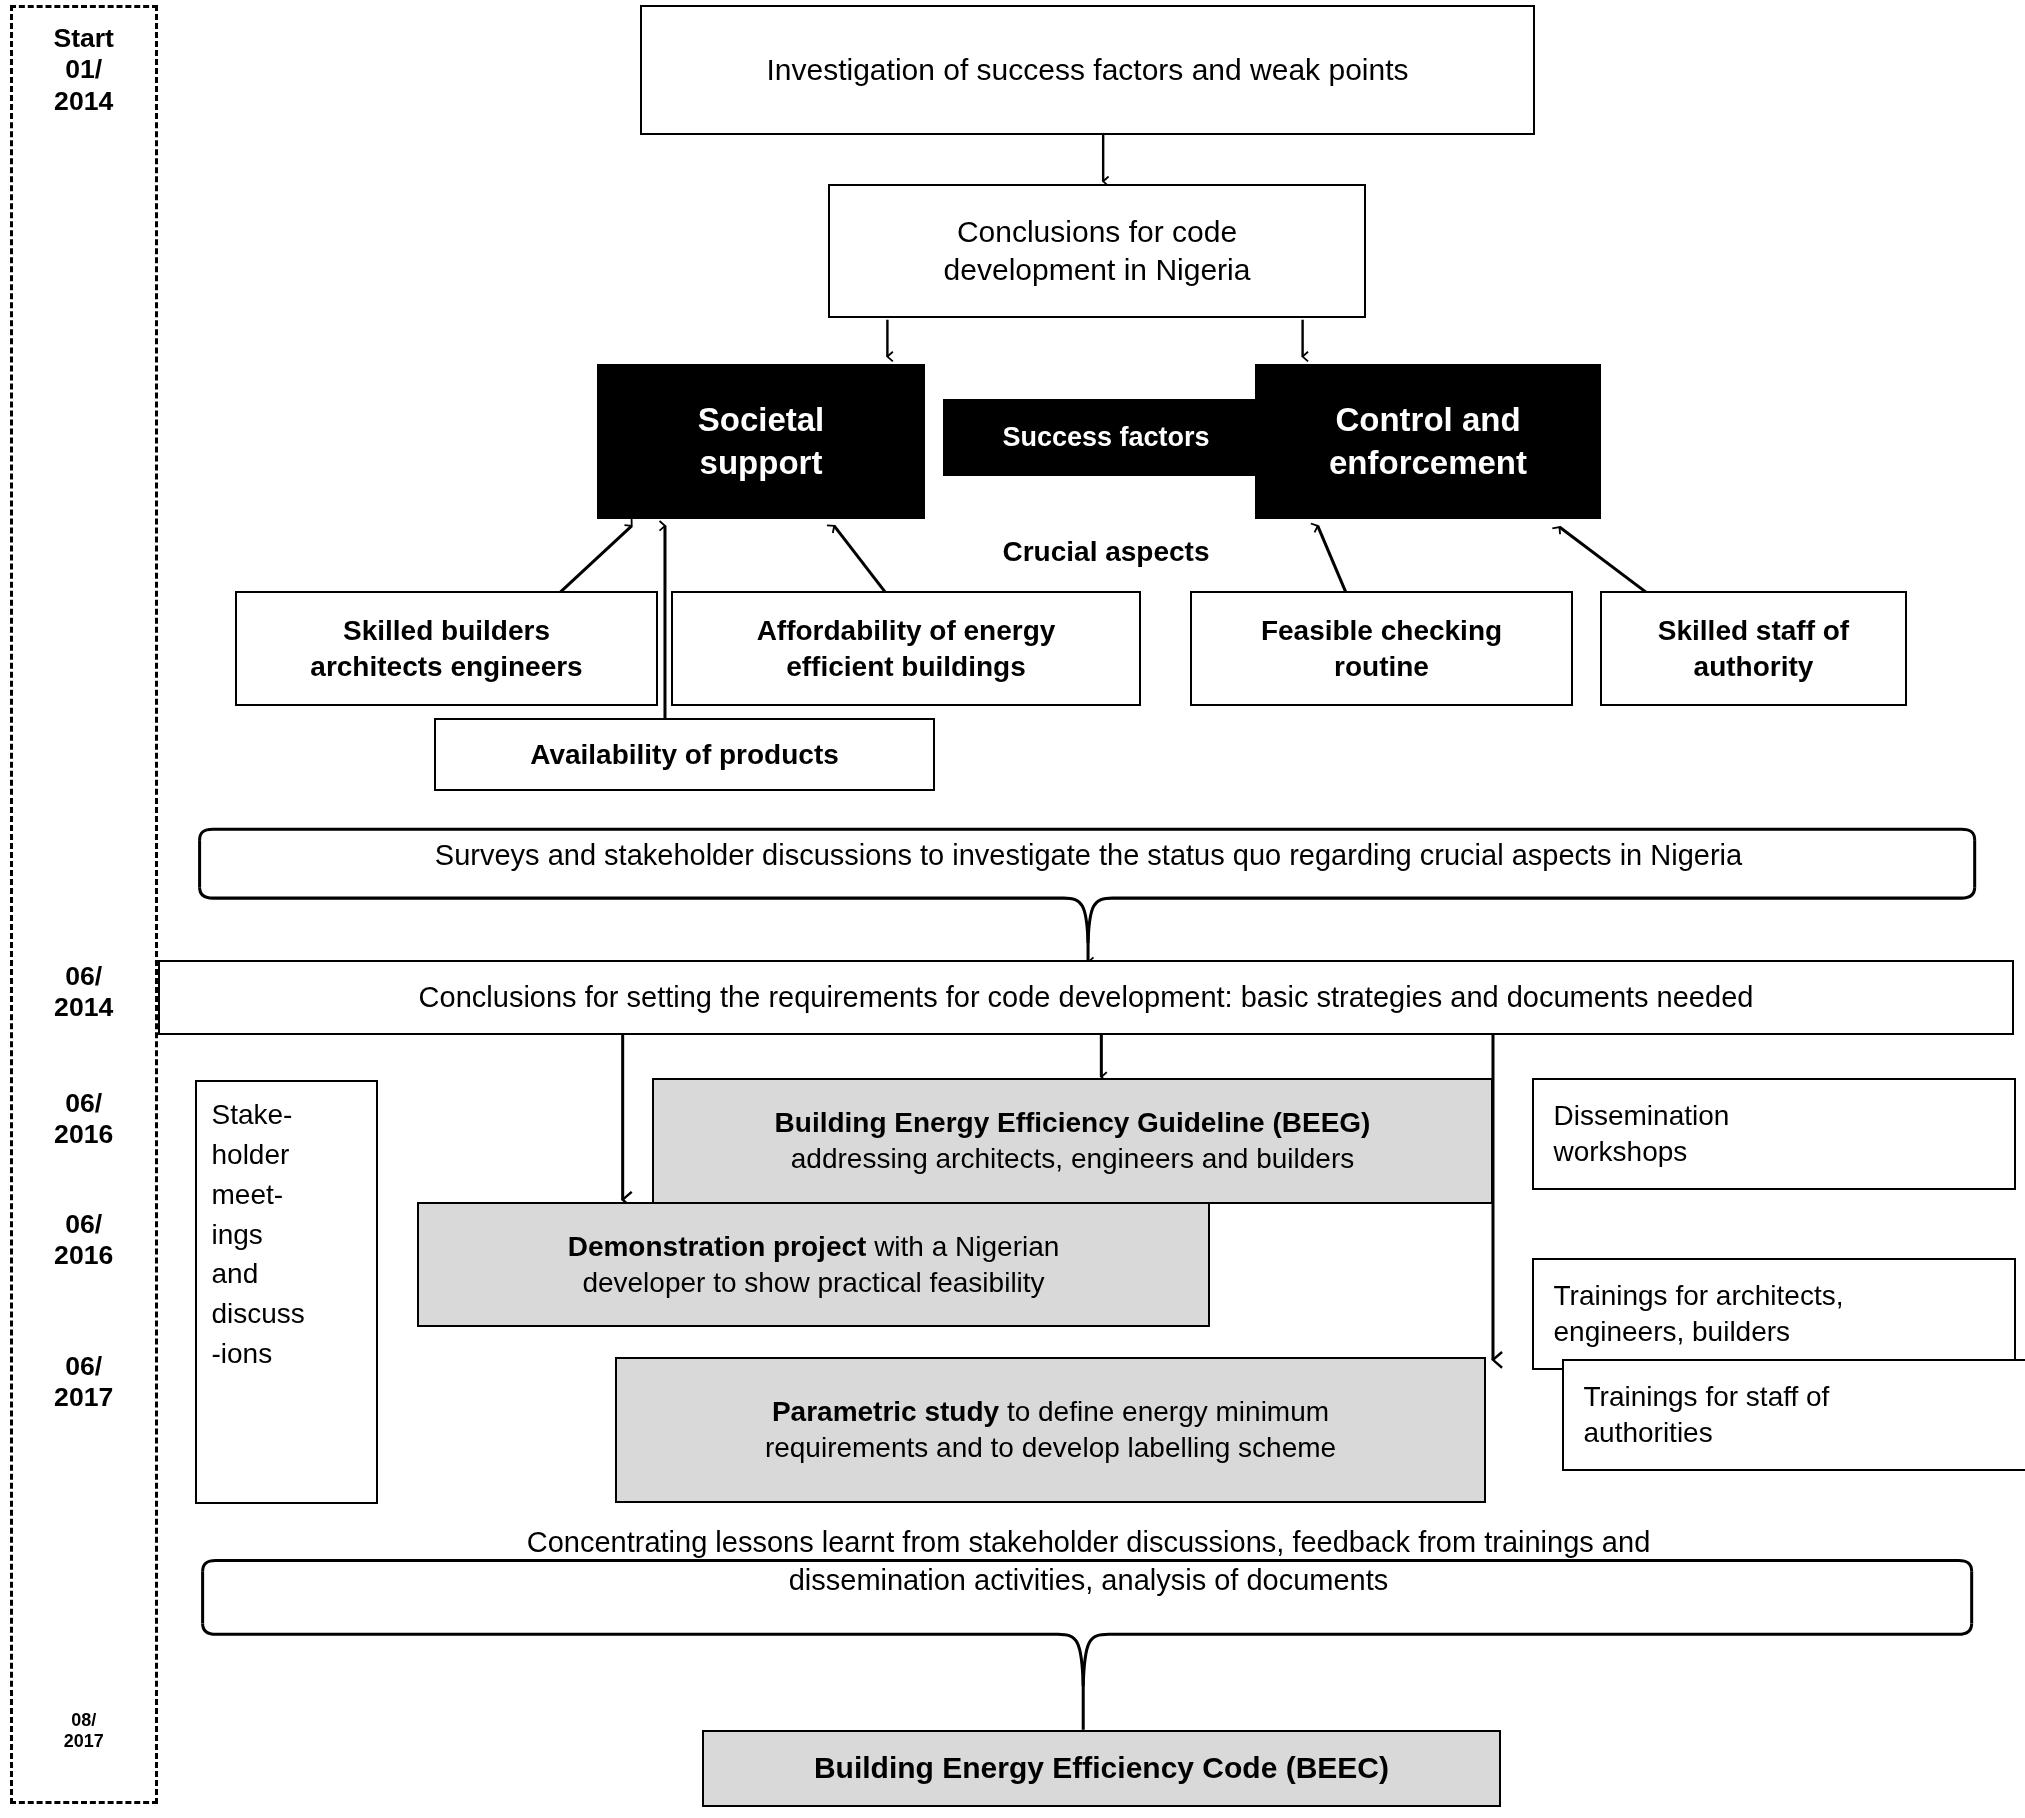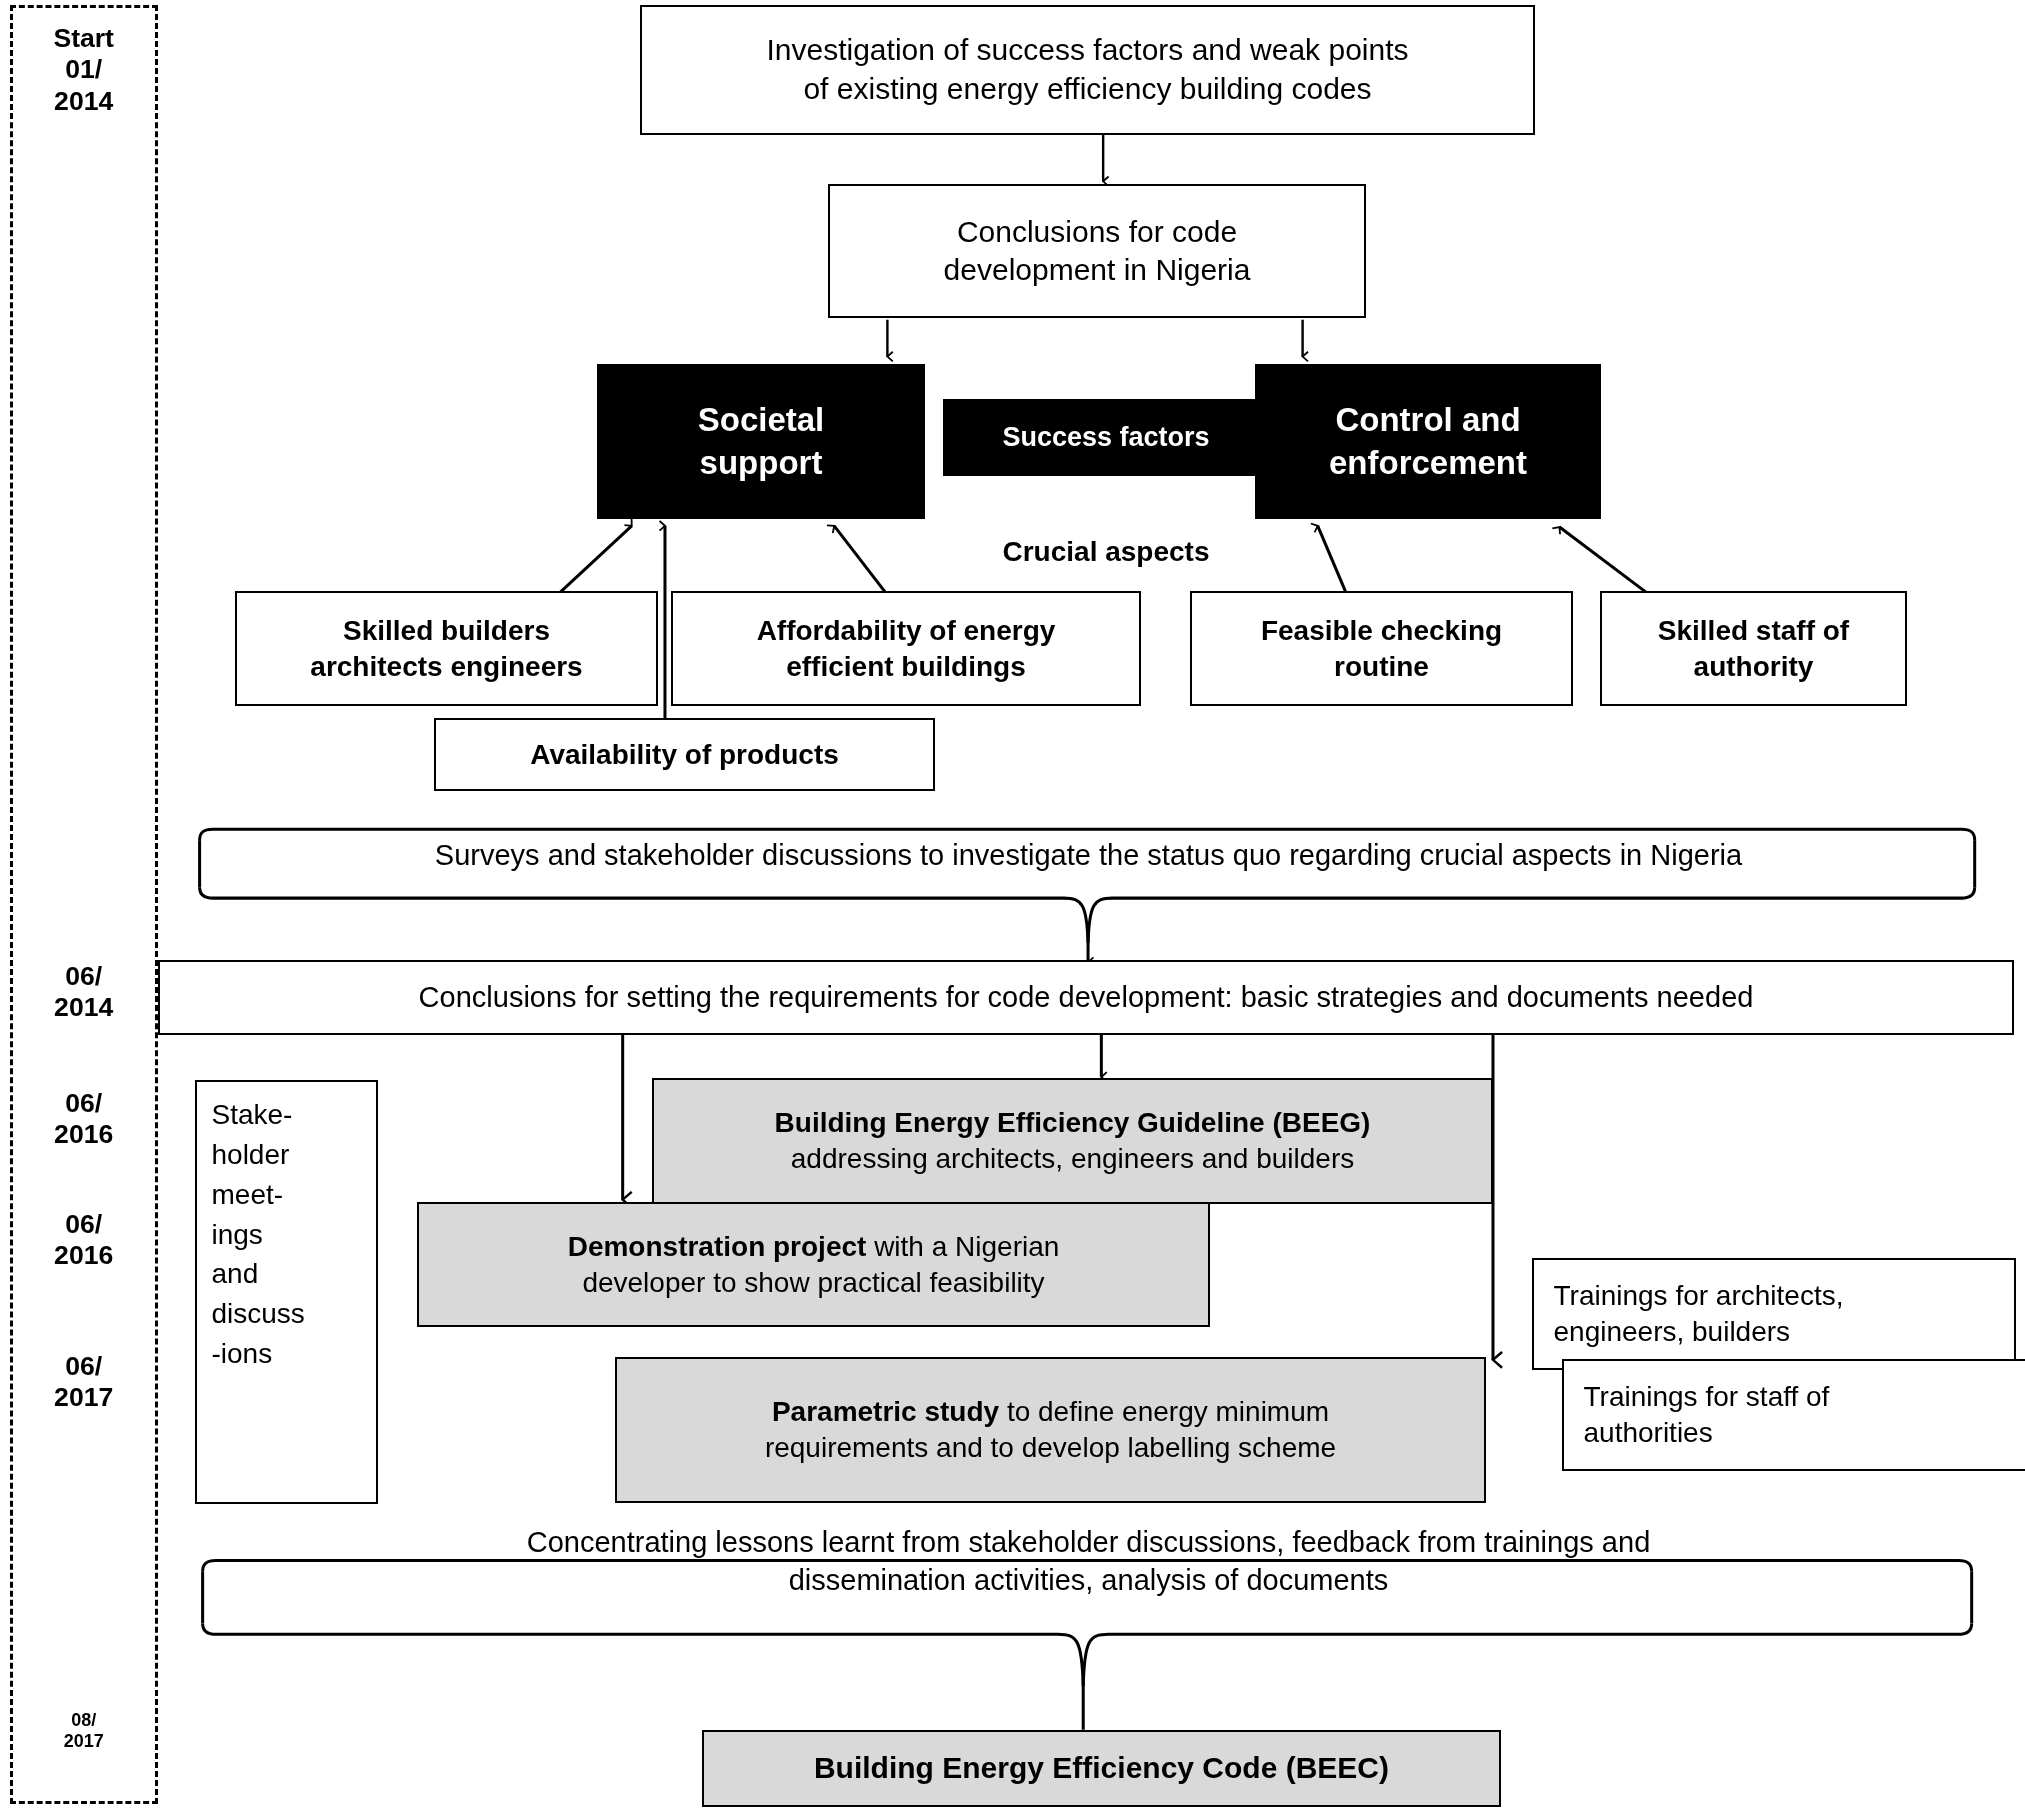--- a/index.html
+++ b/index.html
@@ -113,21 +113,20 @@
   </div>
 
   <div class="tl-label" style="left:9.7px;top:1710px;width:148px;font-size:18px;">
     <div>08/</div>
     <div>2017</div>
   </div>
 
   <div class="box" style="left:640px;top:4.8px;width:895px;height:130px;font-size:30px;">
     <div>
       <div>Investigation of success factors and weak points</div>
-      <div>of existing energy efficiency building codes</div>
     </div>
   </div>
 
   <div class="box" style="left:828px;top:184px;width:538px;height:134px;font-size:30px;">
     <div>
       <div>Conclusions for code</div>
       <div>development in Nigeria</div>
     </div>
   </div>
 
@@ -220,20 +219,26 @@
 
   <div class="box grey" style="left:615px;top:1357px;width:871px;height:146px;font-size:28px;">
     <div>
       <div>
         <span class="b">Parametric study</span><span class="reg"> to define energy minimum</span>
       </div>
       <div class="reg">requirements and to develop labelling scheme</div>
     </div>
   </div>
 
+  <div class="box left" style="left:1532px;top:1078px;width:484px;height:112px;font-size:28px;">
+    <div style="padding-left:11px;">
+      <div>Dissemination</div>
+      <div>workshops</div>
+    </div>
+  </div>
 
   <div class="box left" style="left:1532px;top:1219px;width:484px;height:112px;font-size:28px;margin-top:39px;">
     <div style="padding-left:11px;">
       <div>Trainings for architects,</div>
       <div>engineers, builders</div>
     </div>
   </div>
 
   <div class="box left" style="left:1532px;top:1359px;width:529px;height:112px;font-size:28px;margin-left:30px;">
     <div style="padding-left:11px;">

